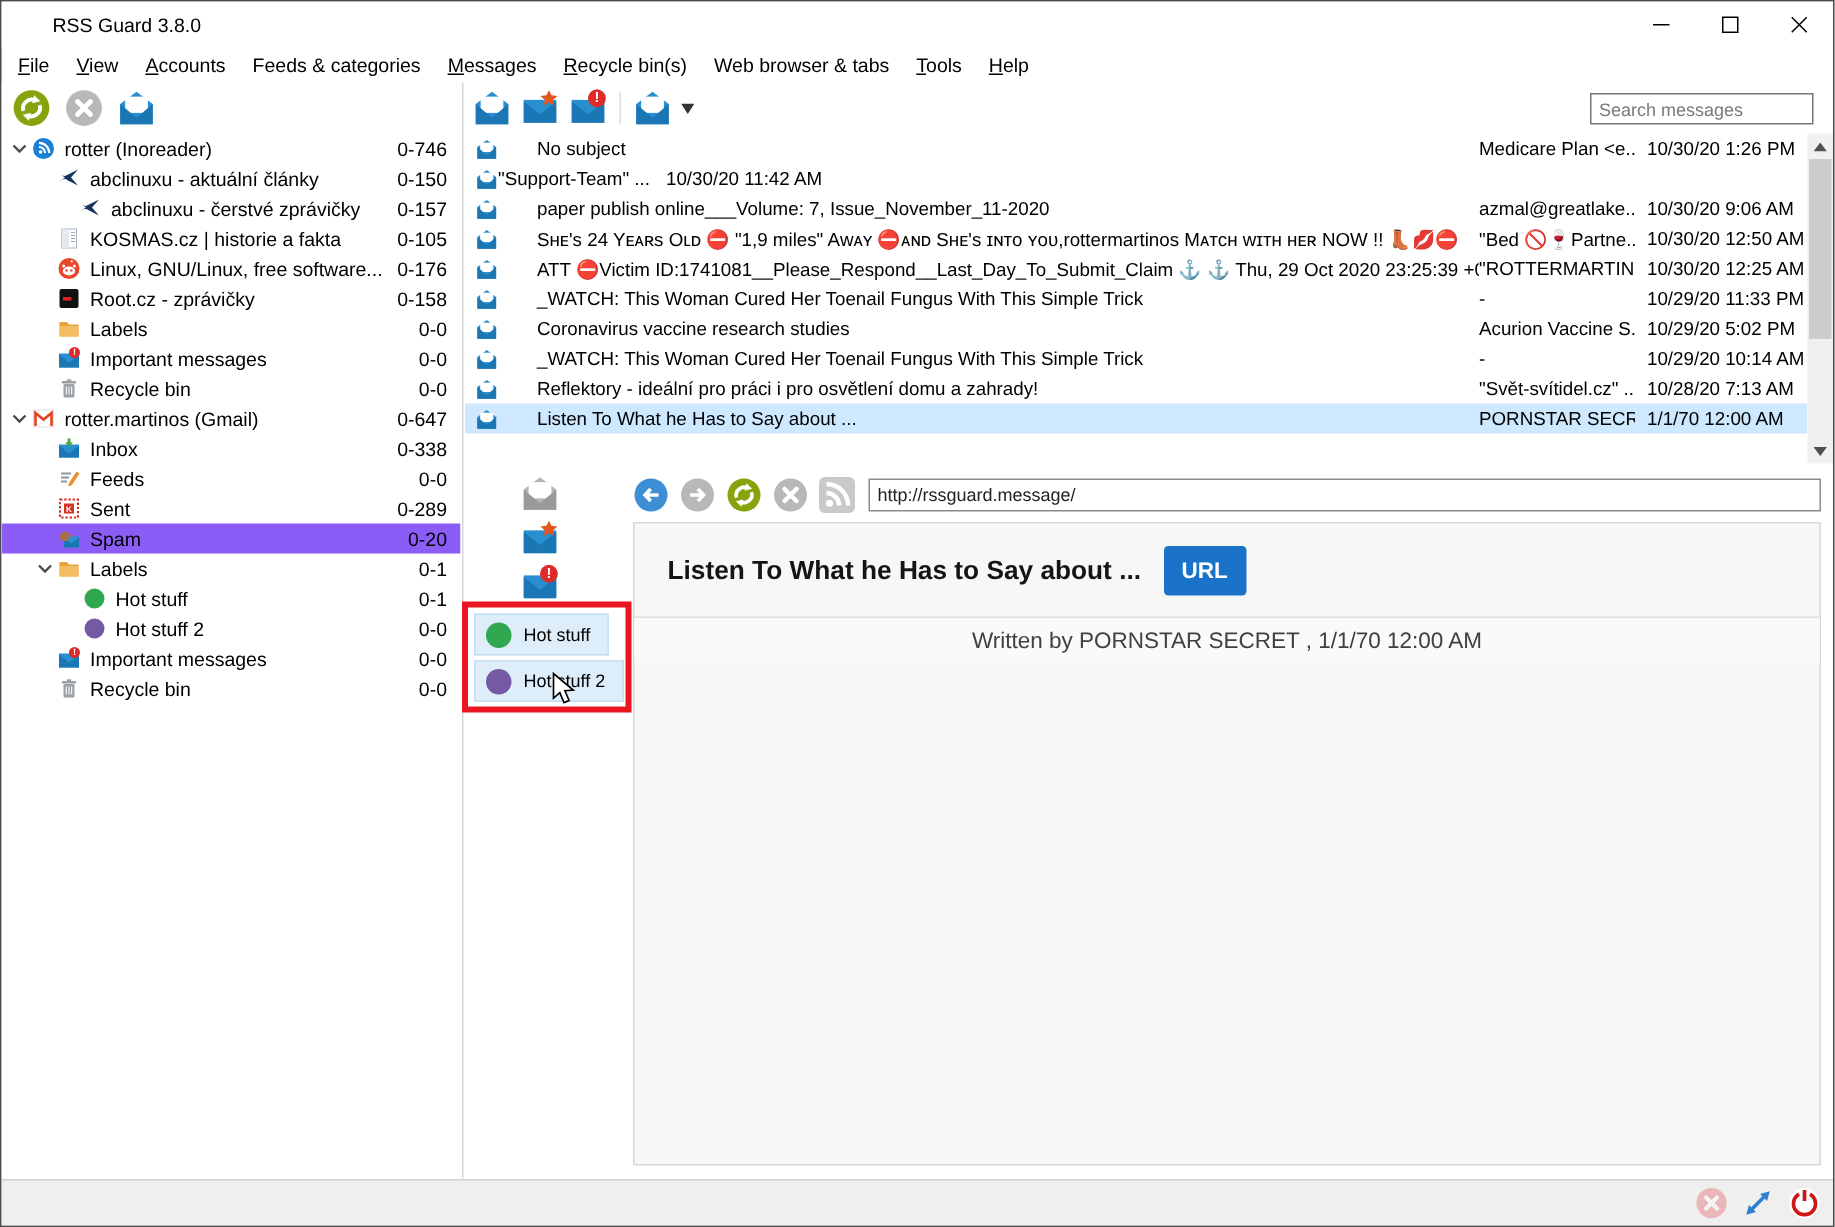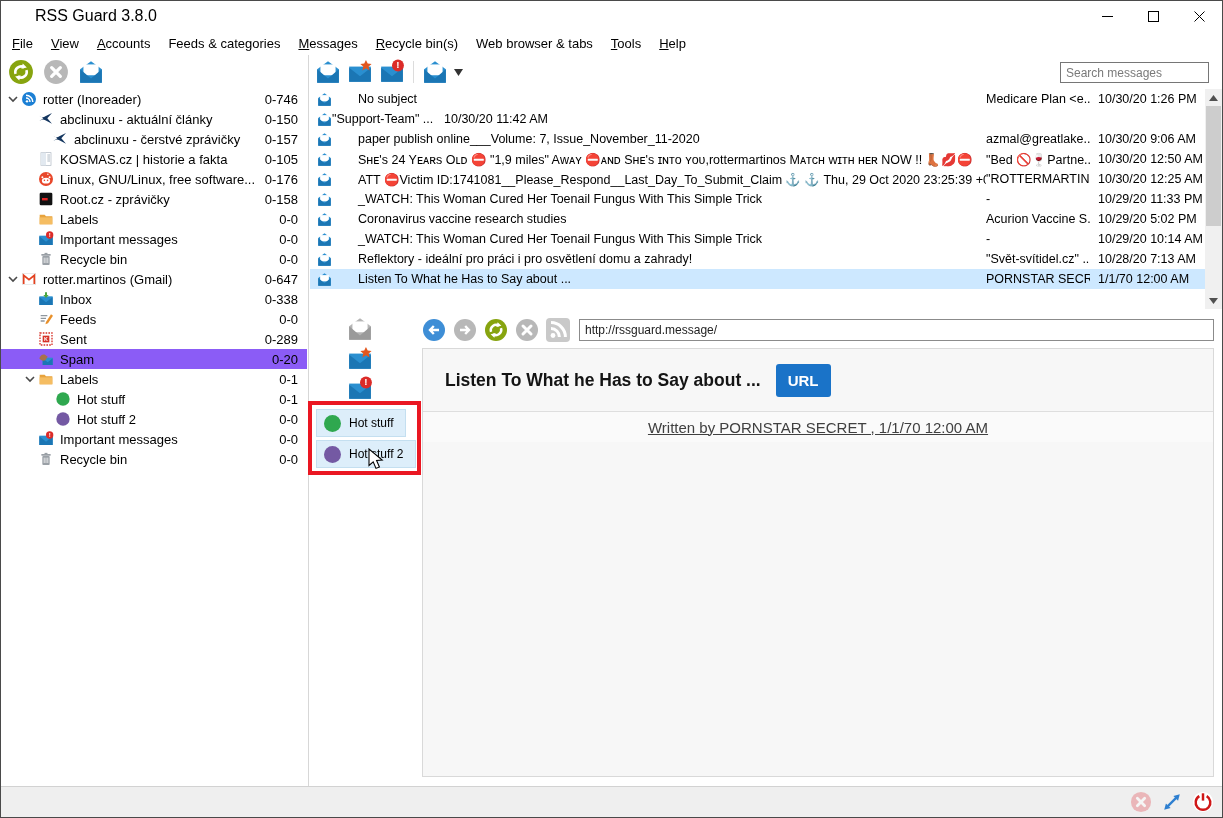--- a/index.html
+++ b/index.html
@@ -6,21 +6,21 @@
   html,body { background:#888; }
   .window {
     position:relative; width:1223px; height:818px; margin:0 auto;
     background:#fff; border:1px solid #4a4a4a; overflow:hidden;
     font-family:"Liberation Sans", sans-serif; color:#000;
   }
   
   .titlebar { height:30px; display:flex; align-items:center; padding-left:9px; background:#fff; }
   .app-icon { width:17px; height:17px; display:inline-block; }
   .app-icon svg, .ic svg { width:100%; height:100%; display:block; }
-  .app-title { font-size:16px; margin-left:8px; }
+  .app-title { font-size:13px; margin-left:8px; }
   .win-controls { position:absolute; right:0; top:0; height:30px; display:flex; }
   .win-btn { width:46px; height:30px; display:flex; align-items:center; justify-content:center; cursor:default; }
   .win-btn svg { width:13px; height:13px; }
   
   .menubar { height:24px; display:flex; align-items:center; padding-left:2px; font-size:13px; }
   .menu-item { padding:3px 9px; white-space:nowrap; }
   .menu-item u { text-decoration:underline; }
   
   .body { position:absolute; top:54px; left:0; right:0; bottom:31px; background:#fff; }
   
@@ -70,21 +70,21 @@
   
   .preview { position:absolute; left:112px; right:8px; top:2px; bottom:9px; }
   .nav-row { height:30px; display:flex; align-items:center; gap:7px; position:relative; }
   .nav-ic { width:24px; height:24px; flex:0 0 24px; }
   .nav-ic svg { width:100%; height:100%; display:block; }
   .url-input { flex:1; height:22px; border:1px solid #8b8b8b; font-size:12px; padding:2px 5px; color:#222; font-family:"Liberation Sans",sans-serif; margin-left:2px; }
   .prev-card { position:absolute; top:33px; left:0; right:0; bottom:0; background:#f7f7f7; border:1px solid #d9d9d9; }
   .prev-head { height:63px; display:flex; align-items:center; padding-left:22px; border-bottom:1px solid #dedede; }
   .prev-title { font-size:17.5px; font-weight:bold; color:#141414; }
   .url-btn { margin-left:15px; background:#1a73c8; color:#fff; font-weight:bold; font-size:15px; padding:8px 12px; border:none; border-radius:3px; cursor:pointer; }
-  .prev-byline { height:30px; display:flex; align-items:center; justify-content:center; font-size:15px; color:#404040; background:#fafafa;text-decoration:underline; }
+  .prev-byline { height:30px; display:flex; align-items:center; justify-content:center; font-size:15px; color:#404040; background:#fafafa; }
   .prev-body { position:absolute; top:94px; left:0; right:0; bottom:0; }
   
   .statusbar { position:absolute; left:0; right:0; bottom:0; height:31px; background:#efefef; border-top:1px solid #d2d2d2; }
   .sb-icons { position:absolute; right:8px; top:4px; display:flex; gap:9px; align-items:center; }
   .sb-ic { width:22px; height:22px; }
   .sb-ic svg { width:100%; height:100%; display:block; }
 </style>
 </head>
 <body>
 

